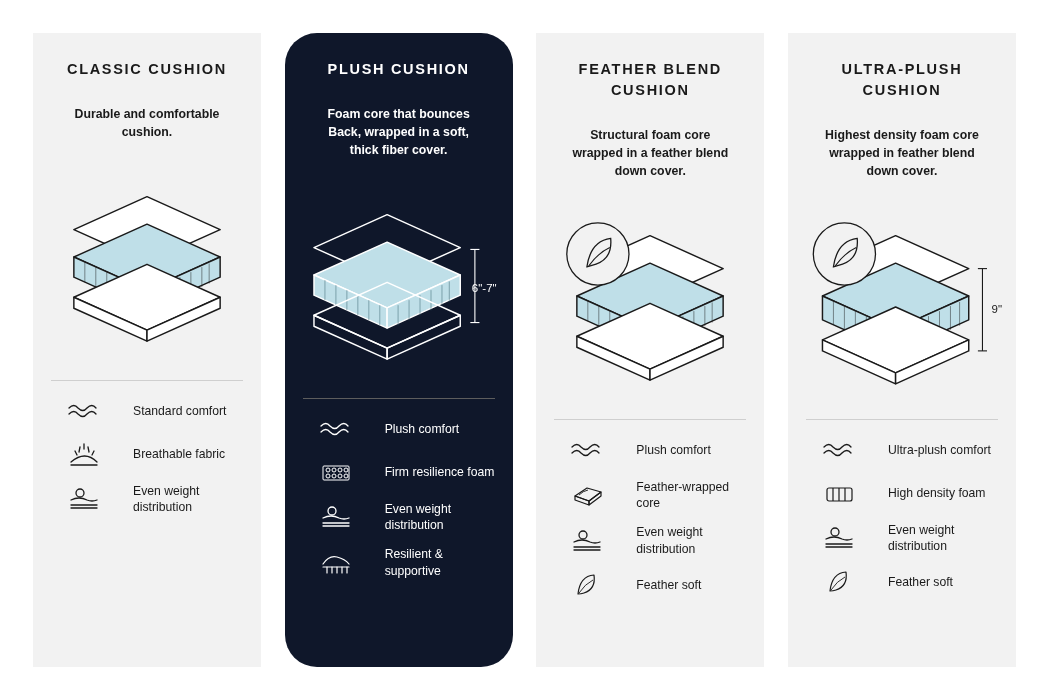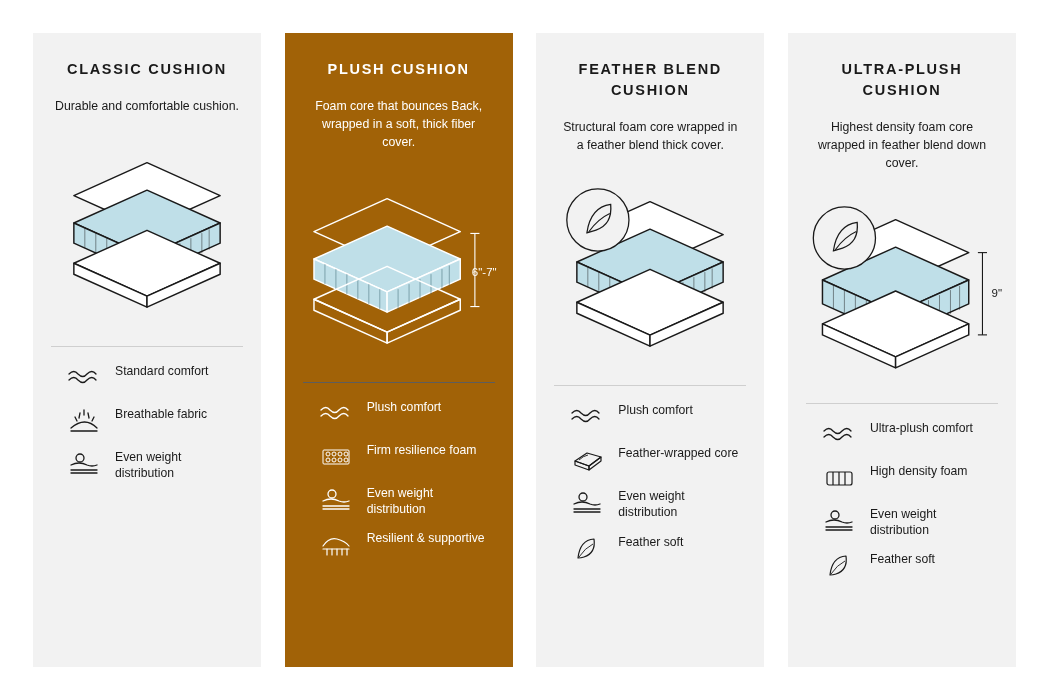--- a/index.html
+++ b/index.html
@@ -31,38 +31,40 @@
     display: flex;
     flex-direction: column;
     align-items: center;
     position: relative;
   }
   .card.light {
     background: #f2f2f2;
     color: #1a1a1a;
   }
   .card.dark {
-    background: #a16207;
+    background: #0f172a;
     color: #ffffff;
+    border-radius: 32px;
   }
   .card-title {
     font-size: 14.5px;
     font-weight: bold;
     letter-spacing: 1.7px;
     text-align: center;
     line-height: 1.45;
     margin: 0 0 14px 0;
     text-transform: uppercase;
   }
   .card-sub {
     font-size: 12.3px;
     line-height: 1.45;
     text-align: center;
-    margin: 4px;
+    margin: 12px;
     max-width: 196px;
+    font-weight: bold;
   }
   .diagram {
     margin-top: 14px;
     height: 200px;
     width: 100%;
     display: flex;
     align-items: center;
     justify-content: center;
     position: relative;
   }
@@ -79,22 +81,22 @@
     width: 100%;
     height: 1px;
     background: #cfcfcf;
     margin-top: 12px;
   }
   .card.dark .divider {
     background: #5d5d5d;
   }
   .feature {
     display: flex;
-    align-items: flex-start;
-    gap: 10px;
+    align-items: center;
+    gap: 28px;
   }
   .feature-icon {
     width: 40px;
     height: 30px;
     flex: 0 0 40px;
     display: flex;
     align-items: center;
     justify-content: center;
   }
   .feature-label {
@@ -286,21 +288,21 @@
           </g>
             </svg>
         </span>
         <span class="feature-label">Resilient &amp; supportive</span>
       </div>
     </div>
   </div>
 
   <div class="card light">
     <div class="card-title">FEATHER BLEND CUSHION</div>
-    <div class="card-sub">Structural foam core wrapped in a feather blend thick cover.</div>
+    <div class="card-sub">Structural foam core wrapped in a feather blend down cover.</div>
 
     <div class="diagram">
       <svg width="210" height="200" viewBox="0 0 210 200">
         <polygon points="25,58 105,22 185,58 105,94" fill="#ffffff" stroke="#1a1a1a" stroke-width="1.6" stroke-linejoin="round"></polygon>
         <polygon points="25,88 105,52 185,88 105,124" fill="#bfdfe8" stroke="#1a1a1a" stroke-width="1.6" stroke-linejoin="round"></polygon>
         <polygon points="25,88 105,124 105,146 25,110" fill="#bfdfe8" stroke="#1a1a1a" stroke-width="1.6" stroke-linejoin="round"></polygon>
         <polygon points="185,88 105,124 105,146 185,110" fill="#bfdfe8" stroke="#1a1a1a" stroke-width="1.6" stroke-linejoin="round"></polygon>
         <g stroke="#1a1a1a" stroke-width="0.7" opacity="0.75">
           <line x1="37" y1="93.5" x2="37" y2="115.5"></line>
             <line x1="49" y1="99" x2="49" y2="121"></line>

